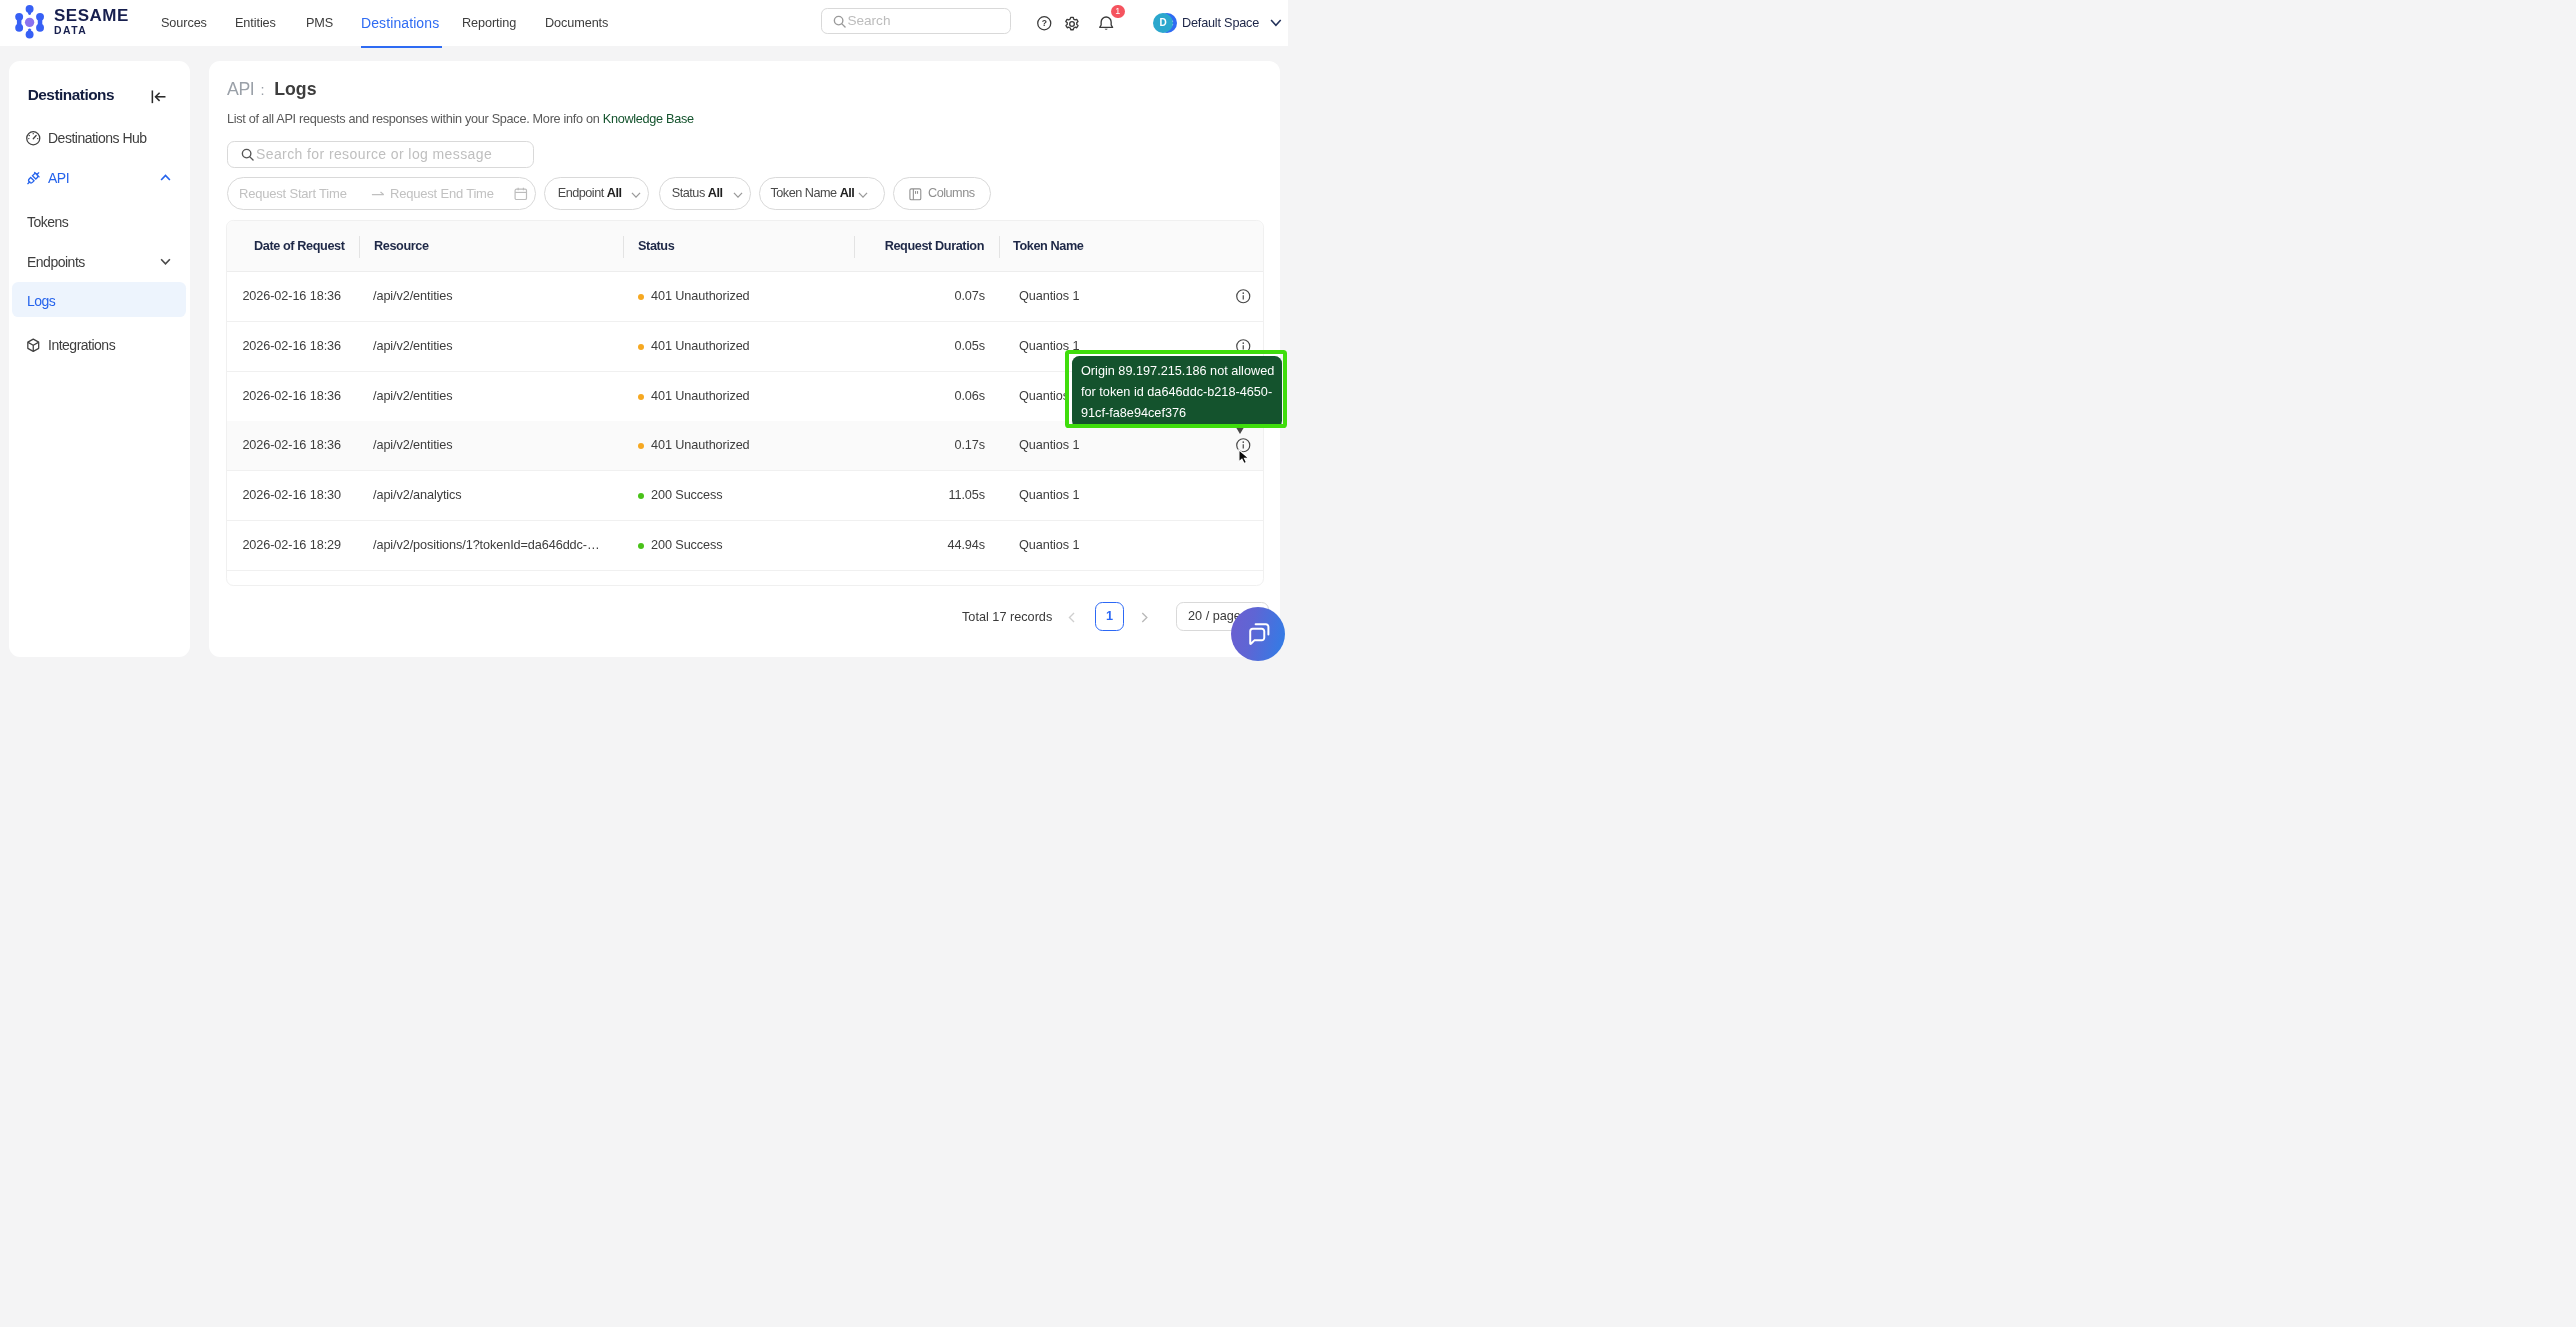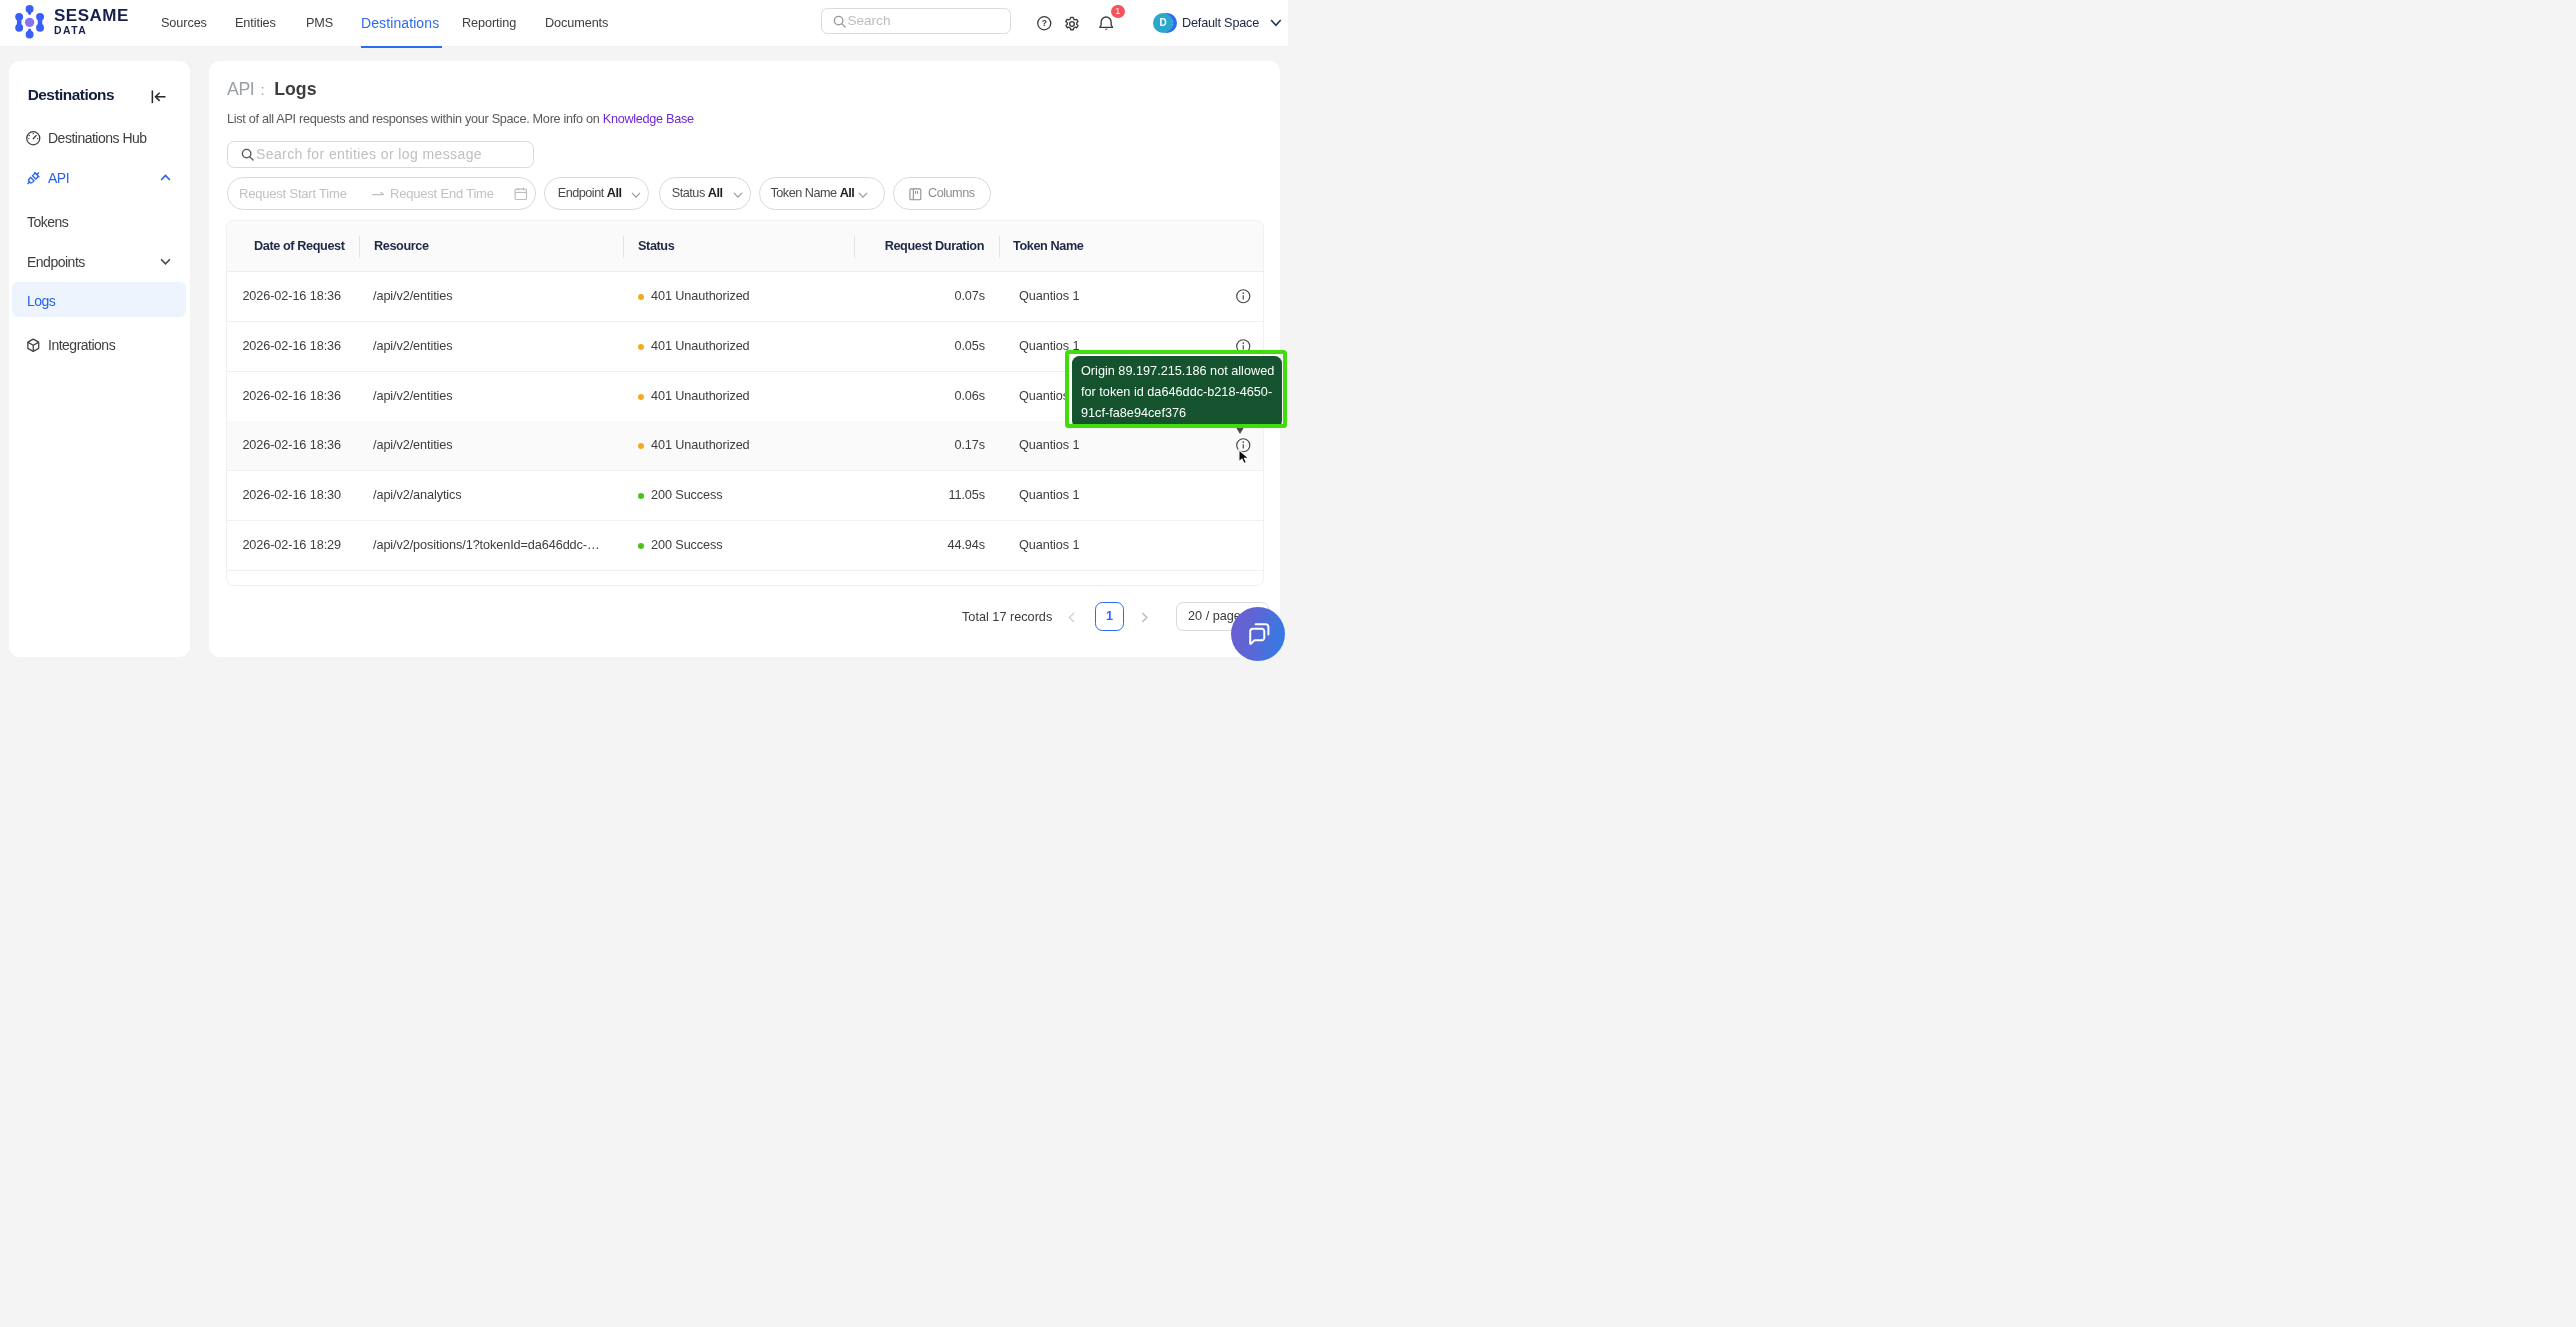--- a/index.html
+++ b/index.html
@@ -149,27 +149,27 @@
           <path d="M8 1.3 L14 4.6 V11.4 L8 14.7 L2 11.4 V4.6 Z"></path>
           <polyline points="2.3,4.8 8,8 13.7,4.8"></polyline>
           <line x1="8" y1="8" x2="8" y2="14.4"></line>
         </g>
       </svg>
     <div class="sbrow" style="left:39px;top:277px;line-height:14.5px;">Integrations</div>
   </div>
 
   <div id="main"></div>
   <div id="title"><span style="color:#9aa0a8;">API</span><span style="color:#9aa0a8;font-size:14.5px;margin-left:6.3px;">:</span><span style="color:#3d3d3d;font-weight:bold;letter-spacing:0;margin-left:10px;">Logs</span></div>
-  <div id="subtitle">List of all API requests and responses within your Space. More info on <span style="color:#6d28d9;">Knowledge Base</span></div>
+  <div id="subtitle">List of all API requests and responses within your Space. More info on <span style="color:#14532d;">Knowledge Base</span></div>
   <div id="msearch">
     <svg class="abs" style="left:12.7px;top:6.3px" width="13.6" height="13.6" viewBox="0 0 15 15">
         <circle cx="6.2" cy="6.2" r="4.7" fill="none" stroke="#555" stroke-width="1.5"></circle>
         <line x1="9.8" y1="9.8" x2="13.3" y2="13.3" stroke="#555" stroke-width="1.5" stroke-linecap="round"></line>
       </svg>
-    <div class="ph">Search for entities or log message</div>
+    <div class="ph">Search for resource or log message</div>
   </div>
 
   <div class="pill" style="left:227px;width:309px;">
     <div class="abs lh" style="left:11px;color:#c1c1c1;font-size:13px;letter-spacing:-0.2px;">Request Start Time</div>
     <svg class="abs" style="left:143px;top:12.7px" width="14.5" height="7.3" viewBox="0 0 16 8">
         <line x1="1" y1="4" x2="14" y2="4" stroke="#bcbcbc" stroke-width="1.3"></line>
         <polyline points="10.5,1 14,4" fill="none" stroke="#bcbcbc" stroke-width="1.3"></polyline>
       </svg>
     <div class="abs lh" style="left:162px;color:#c1c1c1;font-size:13px;letter-spacing:-0.2px;">Request End Time</div>
     <svg class="abs" style="left:286px;top:9px" width="13.6" height="13.6" viewBox="0 0 15 15">

